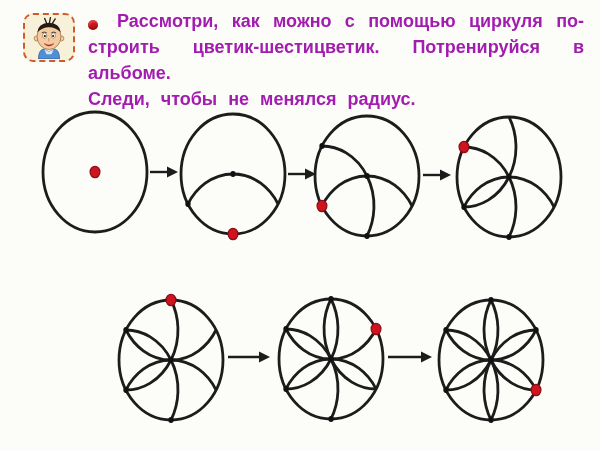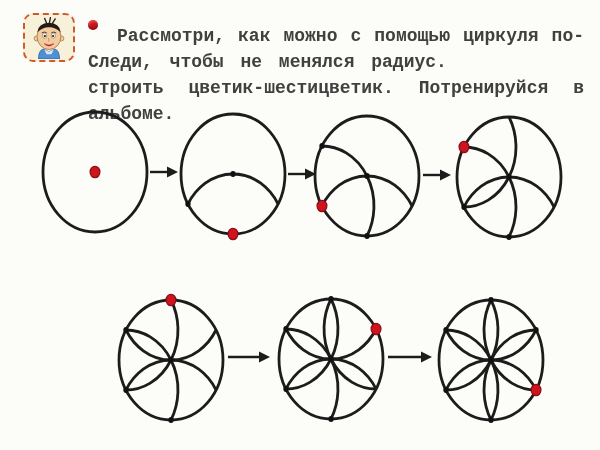--- a/index.html
+++ b/index.html
@@ -11,24 +11,23 @@
   .icon-box{
     position:absolute;left:23px;top:13px;width:52px;height:49px;
     box-sizing:border-box;border:2px dashed #cf5a2c;border-radius:10px;
     background:#f8f1da;display:flex;align-items:center;justify-content:center;
   }
   .bullet{
     position:absolute;left:88px;top:20px;width:10px;height:10px;border-radius:50%;
     box-shadow:inset 0 -2px 2px rgba(80,0,0,.45), inset 1px 2px 2px rgba(255,120,120,.5);
   }
   .instruction{
-    position:absolute;left:88px;top:23px;width:496px;
-    font-weight:bold;font-size:18px;line-height:26px;color:#404040;
+    position:absolute;left:88px;top:8px;width:496px;
+    font-weight:bold;font-size:18px;line-height:26px;color:#a21caf;
     word-spacing:2px;
-    font-family:Liberation Mono, monospace;
   }
   .line{white-space:nowrap;}
   .l1,.l2{white-space:normal;text-align:justify;text-align-last:justify;}
   .l1{padding-left:29px;}
   .l3{word-spacing:6px;}
   #figure{position:absolute;left:0;top:0;width:600px;height:450px;}
   #figure svg{position:absolute;}
 </style>
 </head>
 <body>
@@ -57,22 +56,22 @@
     <path d="M23.6 23.5 Q24.6 25.3 23.8 26.4" stroke="#b98a58" stroke-width="0.9" fill="none" stroke-linecap="round"></path>
 
     <path d="M19 29 Q24 33.8 29 29 Q24 31.8 19 29 Z" fill="#d42020" stroke="#a81414" stroke-width="0.5"></path>
   </svg>
 </div>
 
 <span class="bullet" style="background: rgb(200, 22, 29);"></span>
 
 <div class="instruction">
   <div class="line l1">Рассмотри, как можно с помощью циркуля по-</div>
+  <div class="line l2">строить цветик-шестицветик. Потренируйся в альбоме.</div>
   <div class="line l3">Следи, чтобы не менялся радиус.</div>
-  <div class="line l2">строить цветик-шестицветик. Потренируйся в альбоме.</div>
 </div>
 
 <div id="figure">
     <svg viewBox="-66 -71 132 142" width="132" height="142" style="left: 29px; top: 101px;">
       <g transform="scale(0.9454545454545454,1.0909090909090908)">
         <circle cx="0" cy="0" r="55" fill="none" stroke="#1c1c1c" stroke-width="2.8" vector-effect="non-scaling-stroke"></circle>
         <circle cx="0" cy="0" r="5.2" fill="#cf1420" stroke="#8a0e14" stroke-width="1.2" vector-effect="non-scaling-stroke"></circle>
       </g>
     </svg>
     <svg viewBox="-66 -71 132 142" width="132" height="142" style="left: 167px; top: 103px;">

